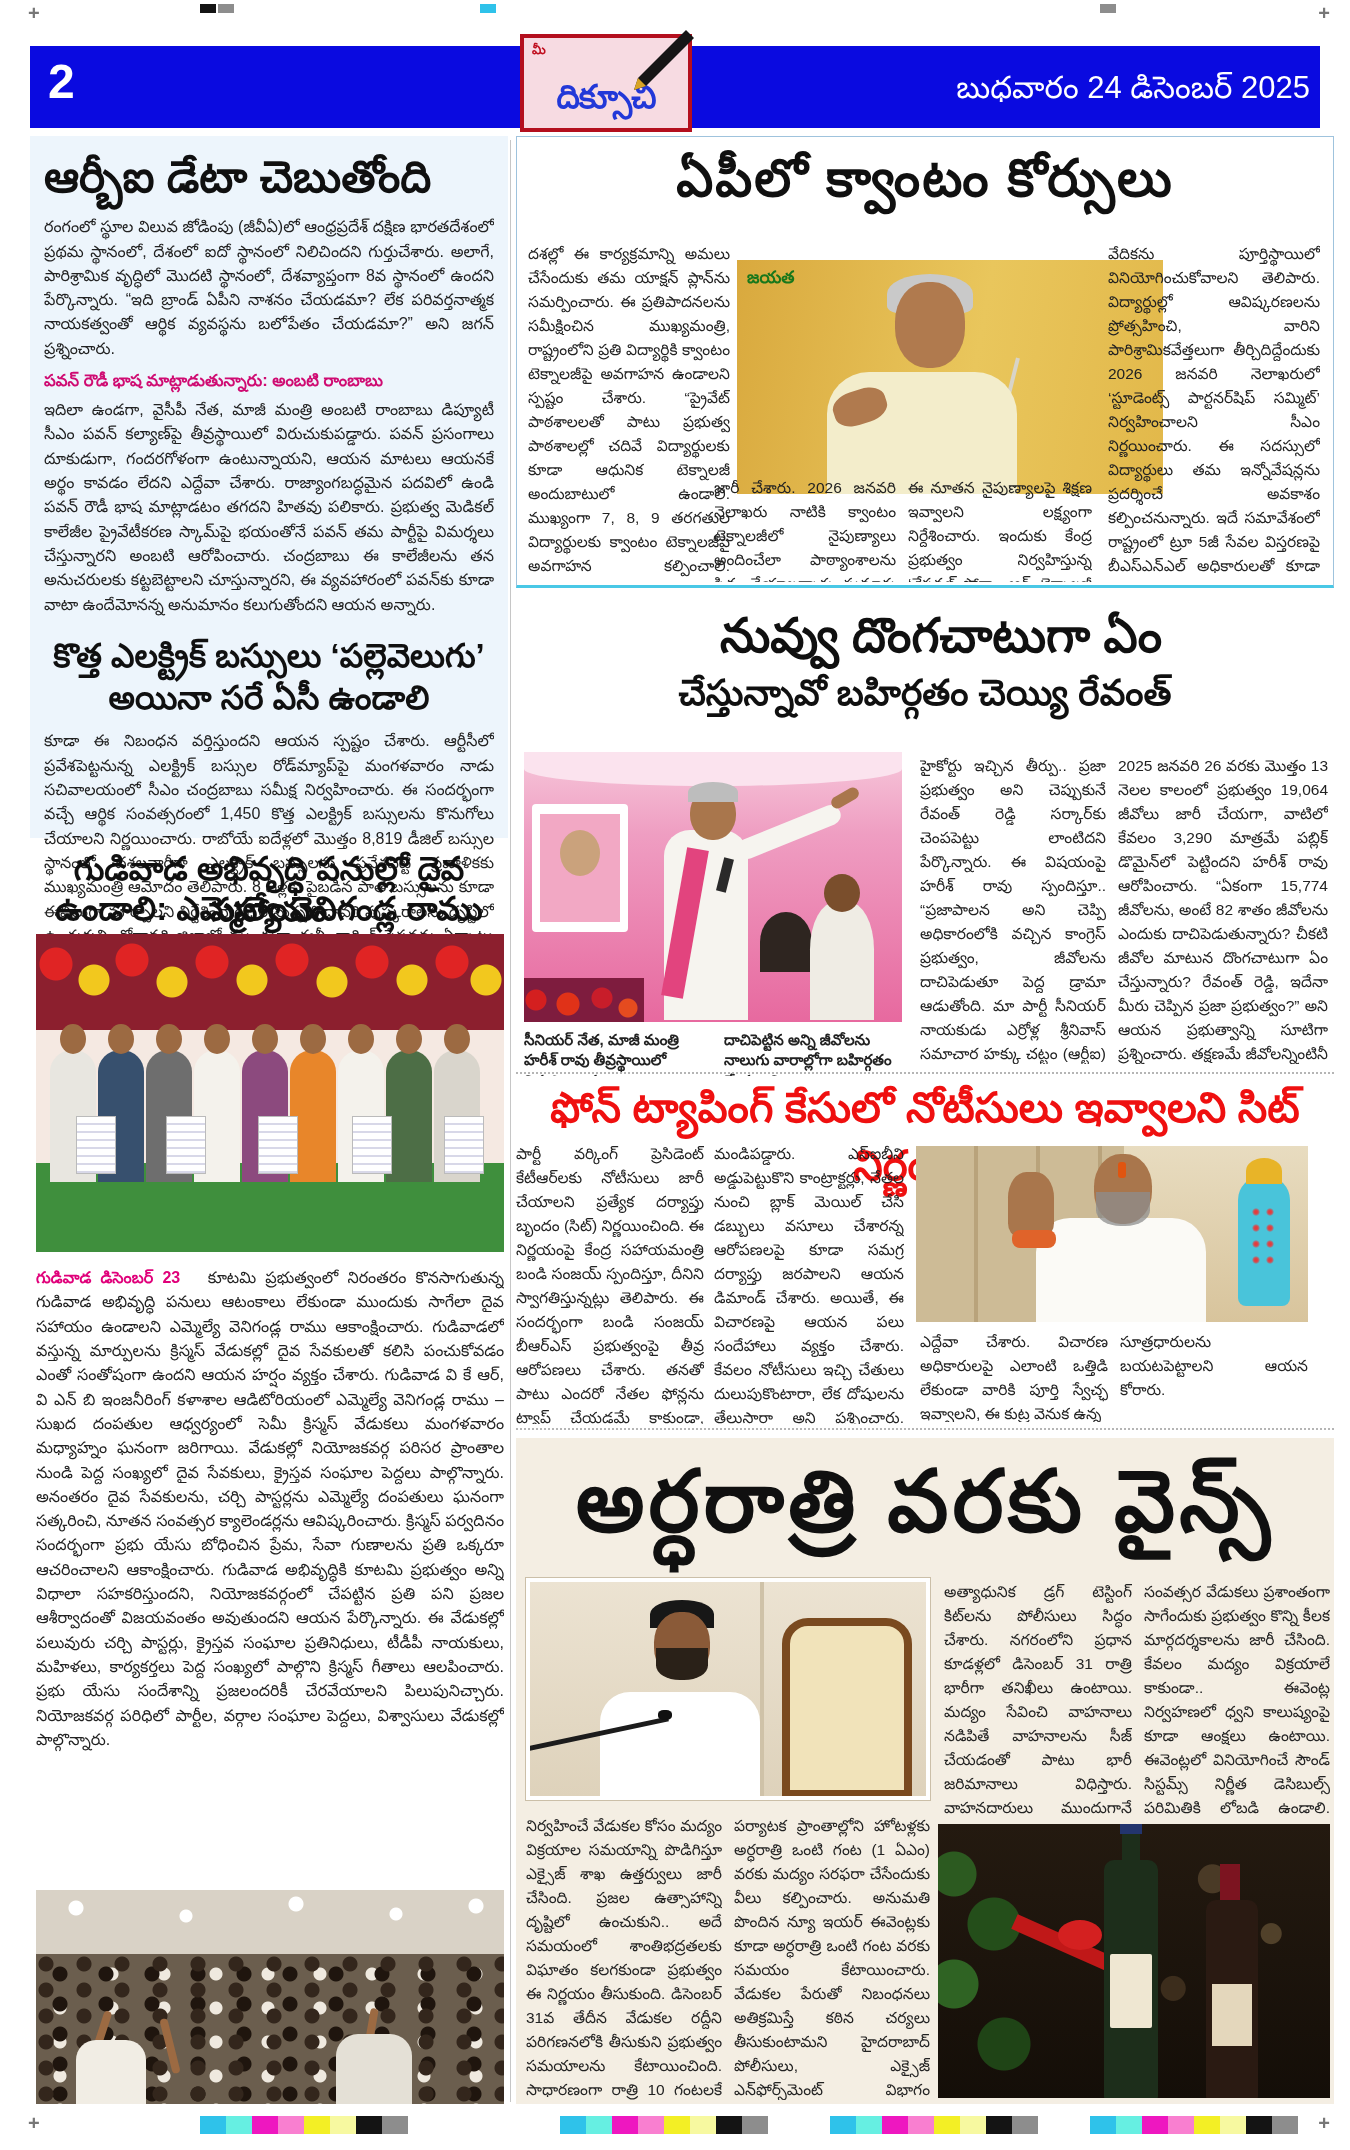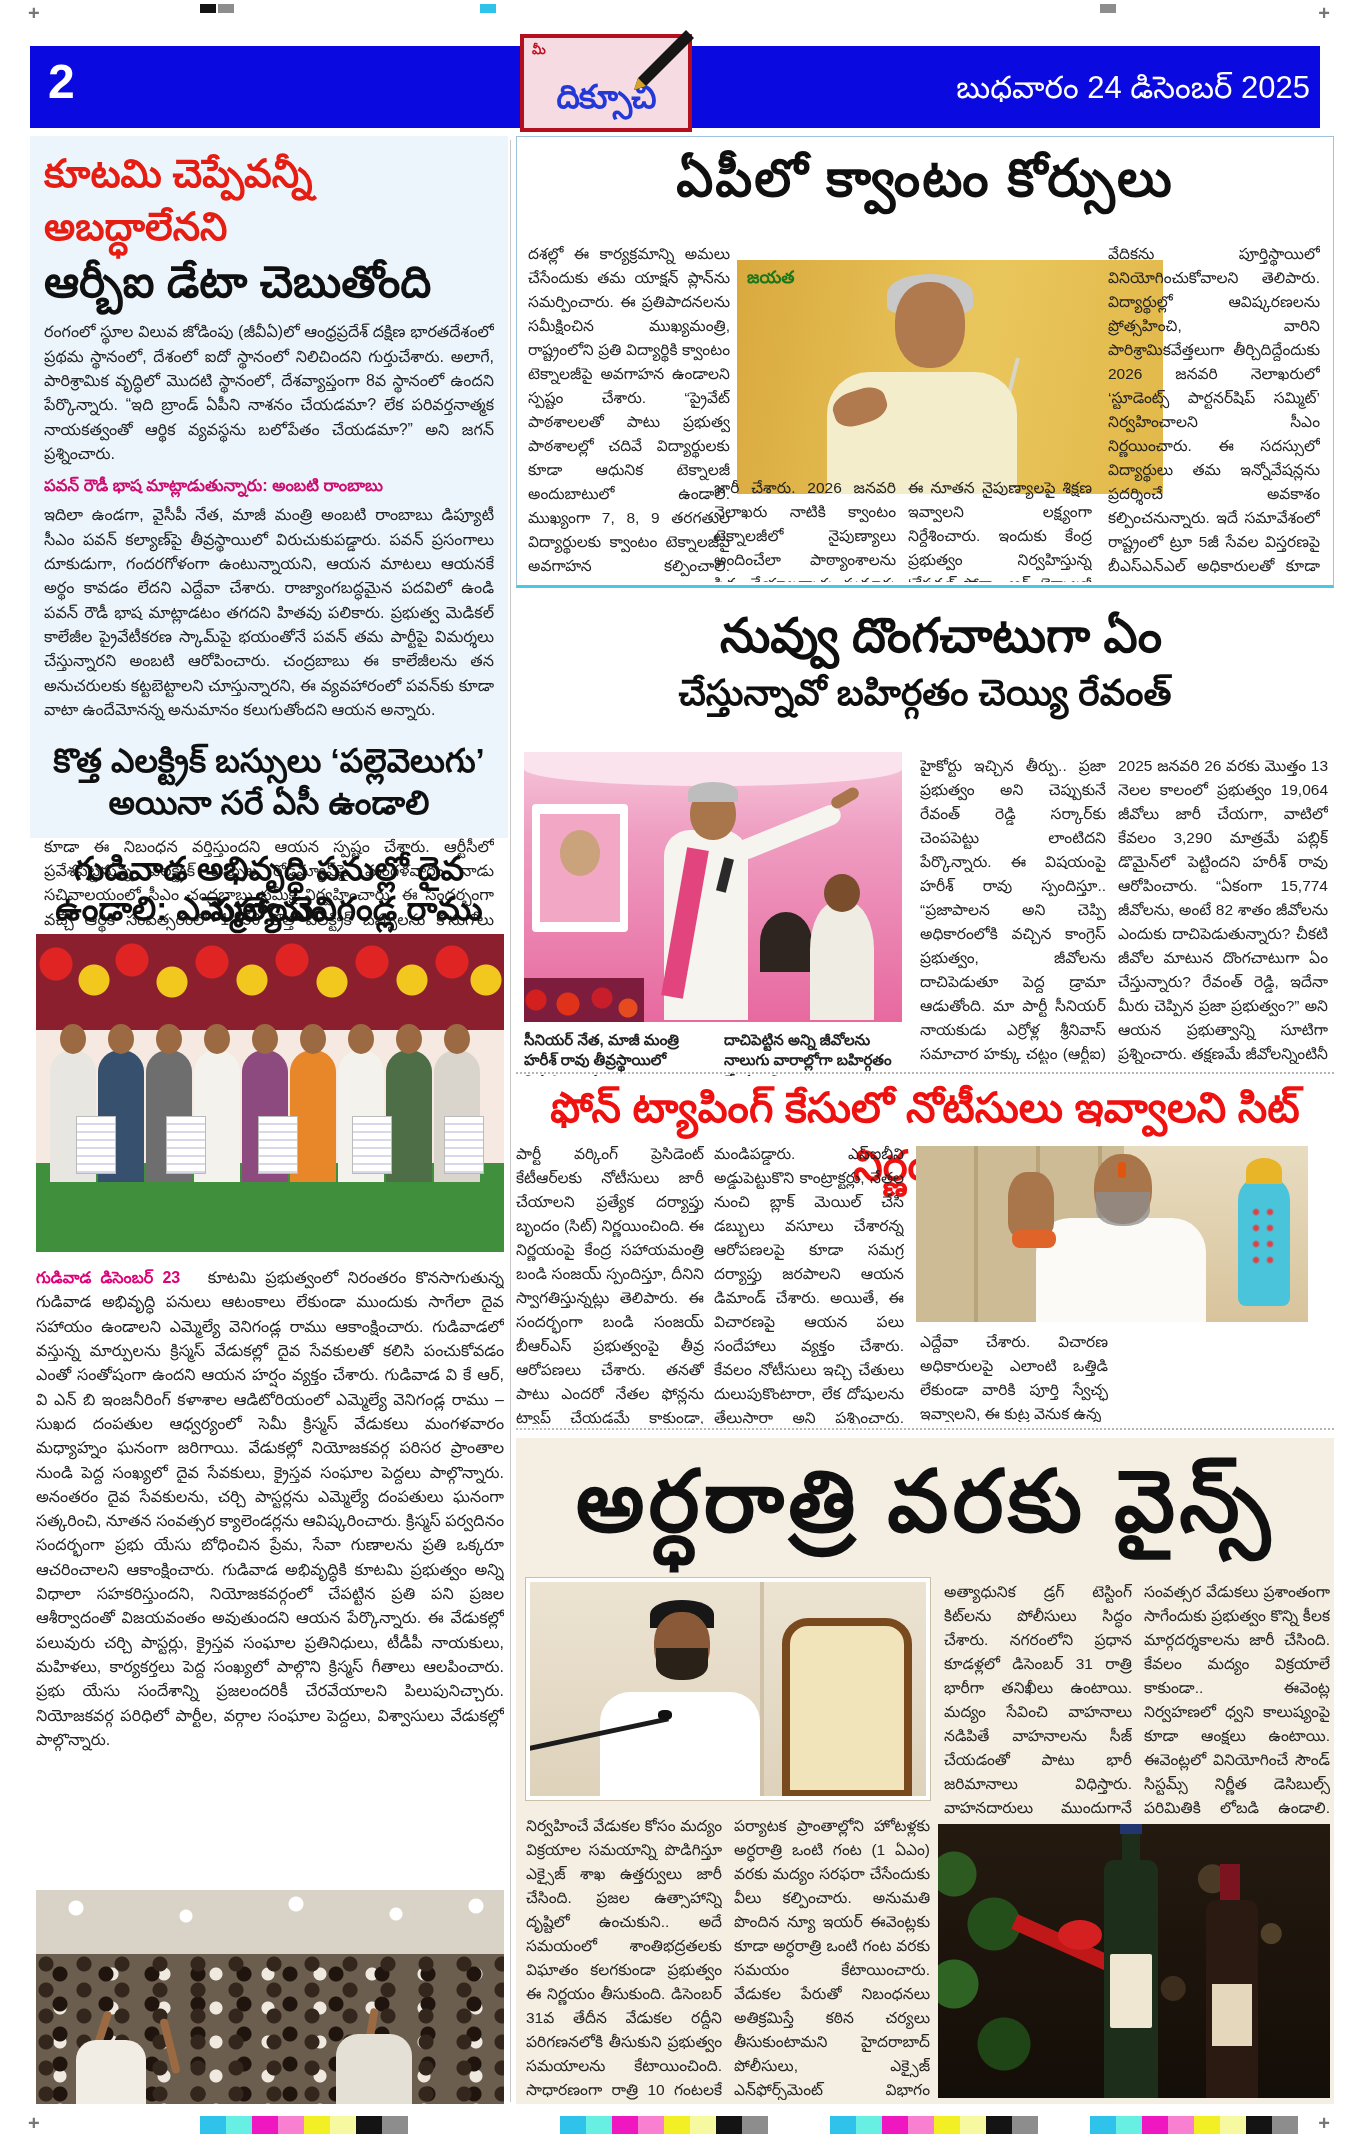--- a/index.html
+++ b/index.html
@@ -177,21 +177,20 @@
   <div class="abs logo-box">
     <span class="logo-mini">మీ</span>
     <span class="logo-title">దిక్సూచి</span>
     <svg class="logo-pen" width="70" height="66" viewBox="0 0 70 66">
       <polygon points="62,2 70,10 22,58 10,62 14,50" fill="#161616"></polygon>
       <polygon points="14,50 22,58 10,62" fill="#d8a425"></polygon>
     </svg>
   </div>
 
   <div class="abs blueblock">
-    <div class="hl-red" style="font-size:39px;line-height:1.35;">కూటమి చెప్పేవన్నీ అబద్ధాలేనని</div>
     <div class="hl-black" style="font-size:44px;line-height:1.3;">ఆర్బీఐ డేటా చెబుతోంది</div>
     <div class="just body-txt" style="margin-top:10px;">రంగంలో స్థూల విలువ జోడింపు (జీవీఏ)లో ఆంధ్రప్రదేశ్ దక్షిణ భారతదేశంలో ప్రథమ స్థానంలో, దేశంలో ఐదో స్థానంలో నిలిచిందని గుర్తుచేశారు. అలాగే, పారిశ్రామిక వృద్ధిలో మొదటి స్థానంలో, దేశవ్యాప్తంగా 8వ స్థానంలో ఉందని పేర్కొన్నారు. “ఇది బ్రాండ్ ఏపీని నాశనం చేయడమా? లేక పరివర్తనాత్మక నాయకత్వంతో ఆర్థిక వ్యవస్థను బలోపేతం చేయడమా?” అని జగన్ ప్రశ్నించారు.</div>
     <div class="subhead-mag">పవన్ రౌడీ భాష మాట్లాడుతున్నారు: అంబటి రాంబాబు</div>
     <div class="just body-txt">ఇదిలా ఉండగా, వైసీపీ నేత, మాజీ మంత్రి అంబటి రాంబాబు డిప్యూటీ సీఎం పవన్ కల్యాణ్‌పై తీవ్రస్థాయిలో విరుచుకుపడ్డారు. పవన్ ప్రసంగాలు దూకుడుగా, గందరగోళంగా ఉంటున్నాయని, ఆయన మాటలు ఆయనకే అర్థం కావడం లేదని ఎద్దేవా చేశారు. రాజ్యాంగబద్ధమైన పదవిలో ఉండి పవన్ రౌడీ భాష మాట్లాడటం తగదని హితవు పలికారు. ప్రభుత్వ మెడికల్ కాలేజీల ప్రైవేటీకరణ స్కామ్‌పై భయంతోనే పవన్ తమ పార్టీపై విమర్శలు చేస్తున్నారని అంబటి ఆరోపించారు. చంద్రబాబు ఈ కాలేజీలను తన అనుచరులకు కట్టబెట్టాలని చూస్తున్నారని, ఈ వ్యవహారంలో పవన్‌కు కూడా వాటా ఉందేమోనన్న అనుమానం కలుగుతోందని ఆయన అన్నారు.</div>
     <div class="center hl-black" style="font-size:33px;line-height:1.3;margin-top:18px;">కొత్త ఎలక్ట్రిక్ బస్సులు ‘పల్లెవెలుగు’</div>
     <div class="center hl-black" style="font-size:33px;line-height:1.2;">అయినా సరే ఏసీ ఉండాలి</div>
     <div class="just body-txt" style="margin-top:12px;">కూడా ఈ నిబంధన వర్తిస్తుందని ఆయన స్పష్టం చేశారు. ఆర్టీసీలో ప్రవేశపెట్టనున్న ఎలక్ట్రిక్ బస్సుల రోడ్‌మ్యాప్‌పై మంగళవారం నాడు సచివాలయంలో సీఎం చంద్రబాబు సమీక్ష నిర్వహించారు. ఈ సందర్భంగా వచ్చే ఆర్థిక సంవత్సరంలో 1,450 కొత్త ఎలక్ట్రిక్ బస్సులను కొనుగోలు చేయాలని నిర్ణయించారు. రాబోయే ఐదేళ్లలో మొత్తం 8,819 డీజిల్ బస్సుల స్థానంలో దశలవారీగా ఎలక్ట్రిక్ బస్సులను ప్రవేశపెట్టే ప్రణాళికకు ముఖ్యమంత్రి ఆమోదం తెలిపారు. 8 ఏళ్లకు పైబడిన పాత బస్సులను కూడా ఈవీలుగా మార్చాలని నిర్దేశించారు. రానున్న గోదావరి పుష్కరాలను దృష్టిలో ఉంచుకుని, గోదావరి జిల్లాల్లో ముందుగా ఈవీ ఛార్జింగ్ స్టేషన్లను ఏర్పాటు చేయాలని చంద్రబాబు సూచించారు. ఇందుకు సంబంధించిన టెండర్లను వెంటనే పిలవాలని ఆదేశించారు. ప్రభుత్వం అమలు చేస్తున్న ‘స్త్రీ శక్తి – మహిళలకు ఉచిత బస్సు ప్రయాణం’ పథకం వల్ల పెరిగిన ప్రయాణికుల రద్దీని తట్టుకునేందుకు కొత్త బస్సులు అవసరమని ఆయన అభిప్రాయపడ్డారు. ప్రయాణికులకు మెరుగైన సౌకర్యాలు కల్పించేలా ప్రణాళికలు రూపొందించాలని అధికారులకు దిశానిర్దేశం చేశారు.</div>
   </div>
 
   <div class="abs center hl-black" style="left:30px;top:848px;width:478px;font-size:33px;line-height:1.25;">గుడివాడ అభివృద్ధి పనుల్లో దైవ సహాయం</div>
@@ -288,20 +287,21 @@
     <div class="idolgar"></div>
     <div class="torso"></div>
     <div class="hand"></div>
     <div class="rakhi"></div>
     <div class="head"></div>
     <div class="beard"></div>
     <div class="tilak"></div>
   </div>
 
   <div class="abs just col-txt" style="left:920px;top:1330px;width:188px;height:92px;">ఎద్దేవా చేశారు. విచారణ అధికారులపై ఎలాంటి ఒత్తిడి లేకుండా వారికి పూర్తి స్వేచ్ఛ ఇవ్వాలని, ఈ కుట్ర వెనుక ఉన్న</div>
+  <div class="abs just col-txt" style="left:1120px;top:1330px;width:188px;height:92px;">సూత్రధారులను బయటపెట్టాలని ఆయన కోరారు.</div>
 
   <div class="abs dotted" style="left:516px;top:1428px;width:818px;"></div>
 
   <div class="abs wines-box"></div>
   <div class="abs center hl-black" style="left:516px;top:1452px;width:818px;font-size:86px;letter-spacing:4px;">అర్ధరాత్రి వరకు వైన్స్</div>
 
   <div class="ph ph-rev abs" style="left:526px;top:1578px;width:404px;height:222px;">
     <div class="panel"></div>
     <div class="chair"></div>
     <div class="torso"></div>

